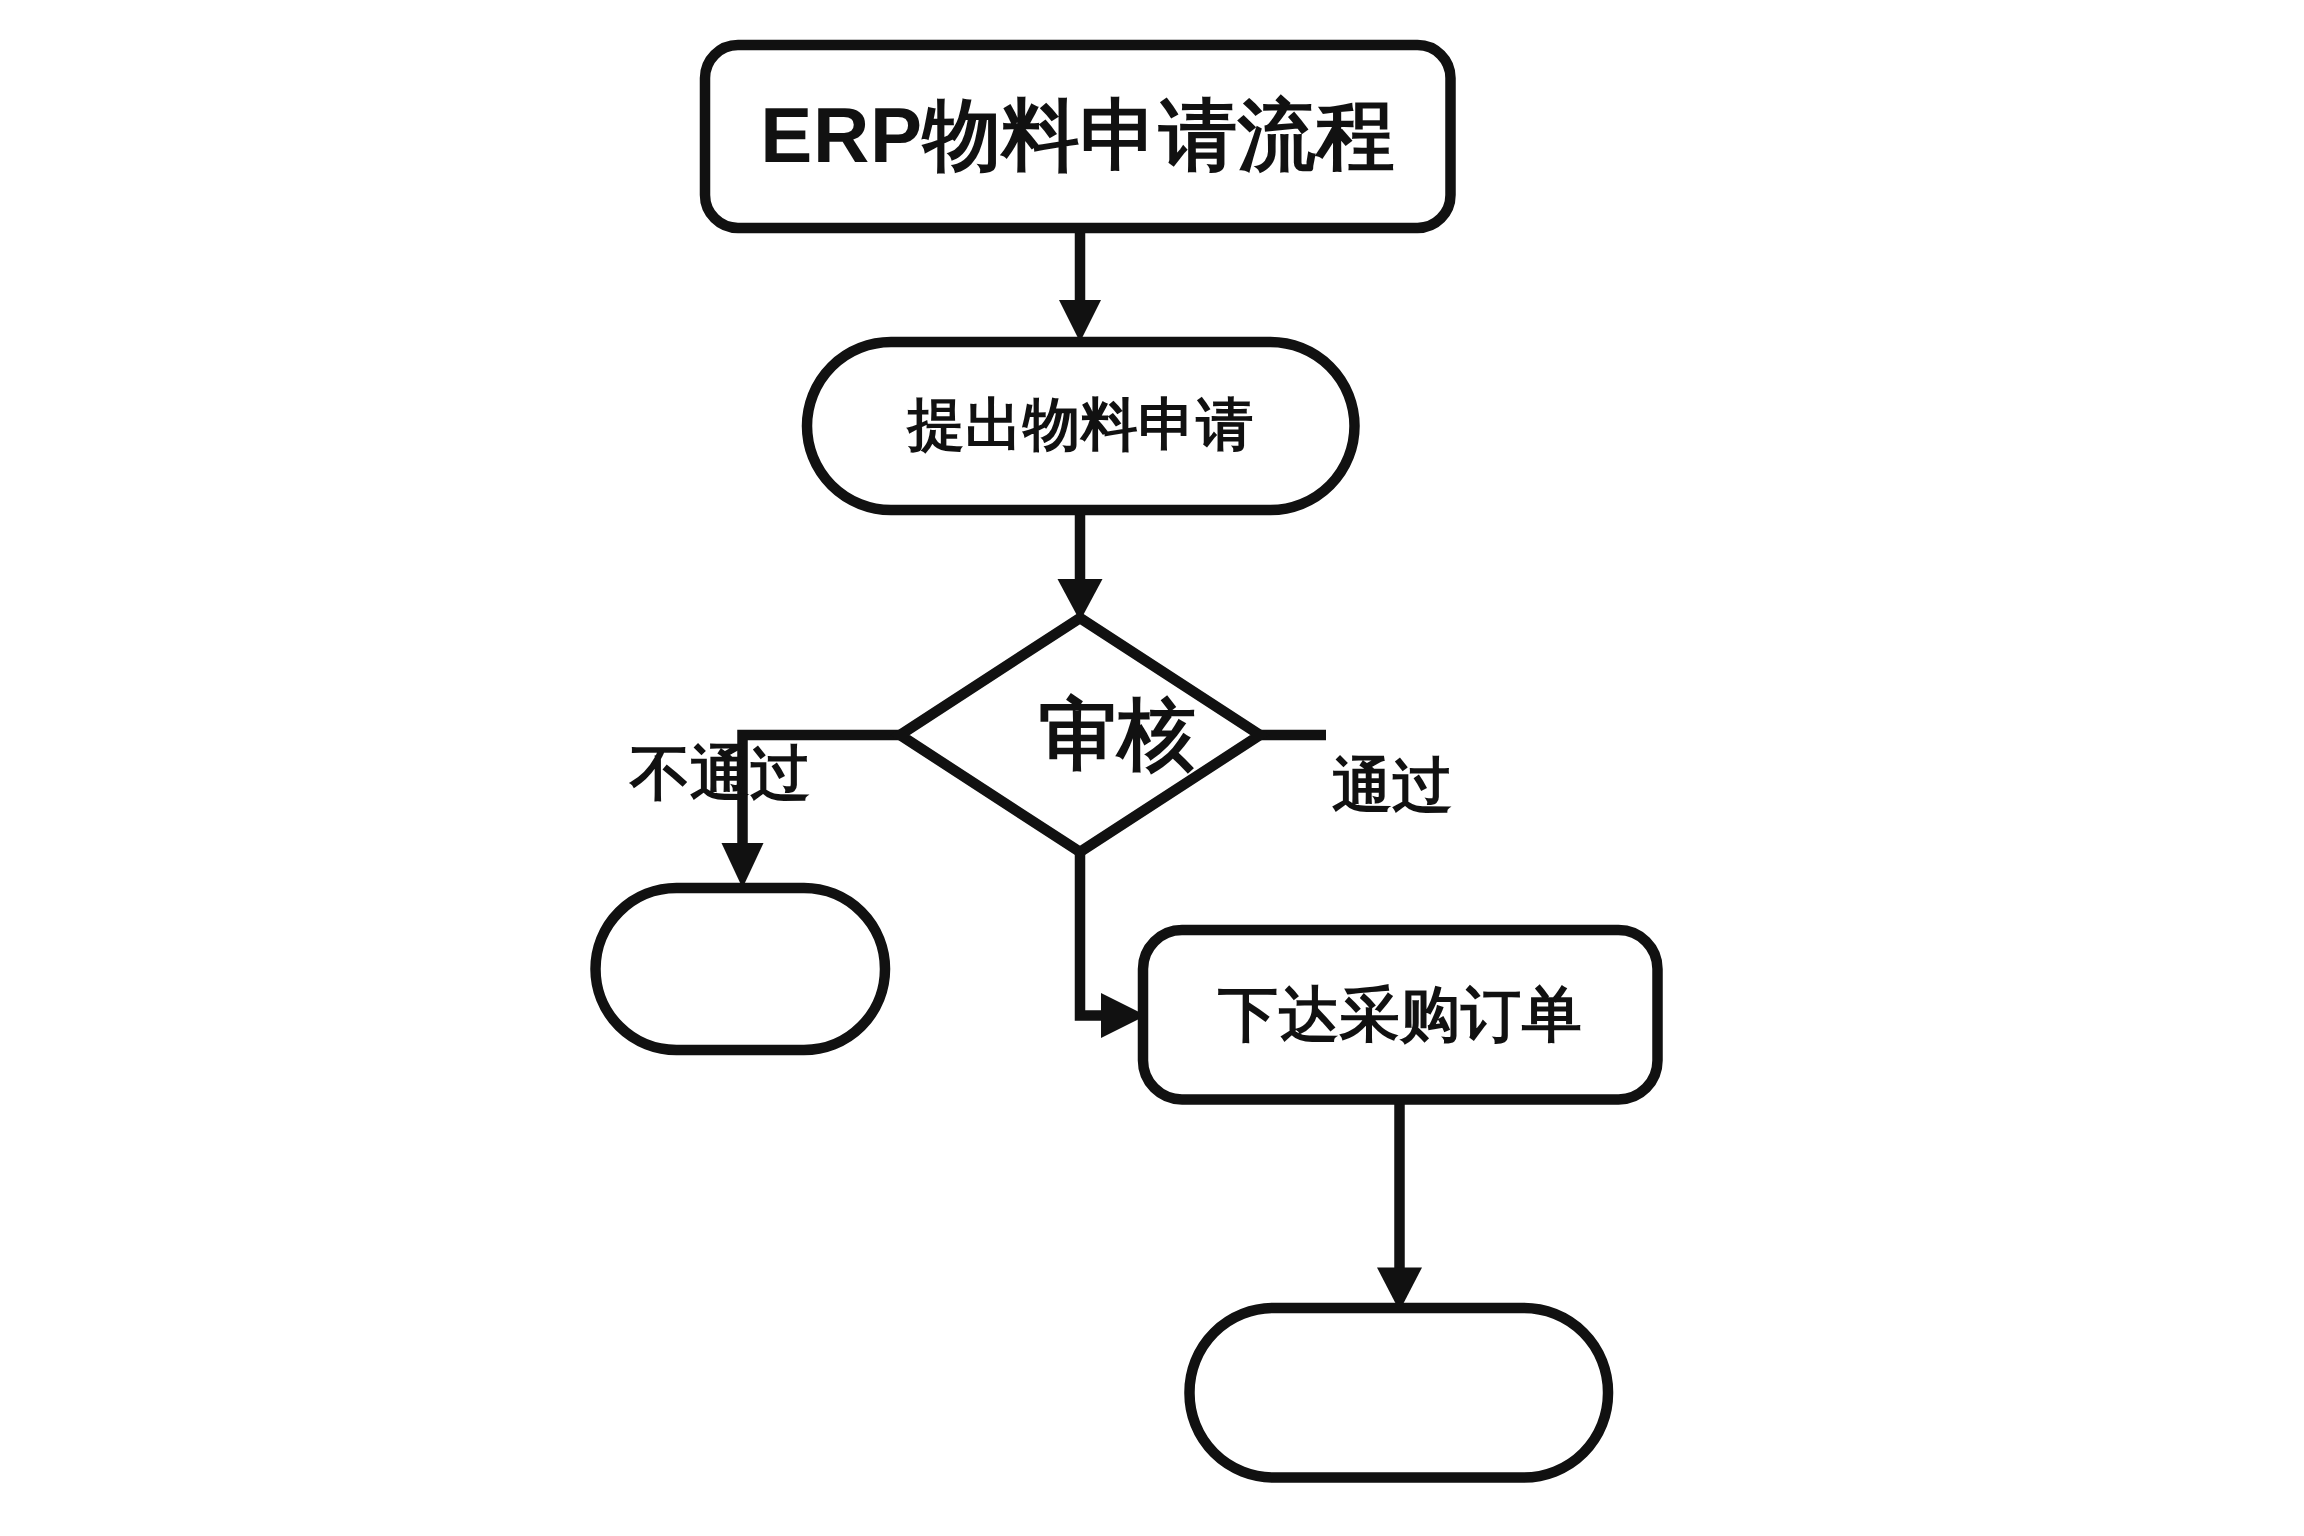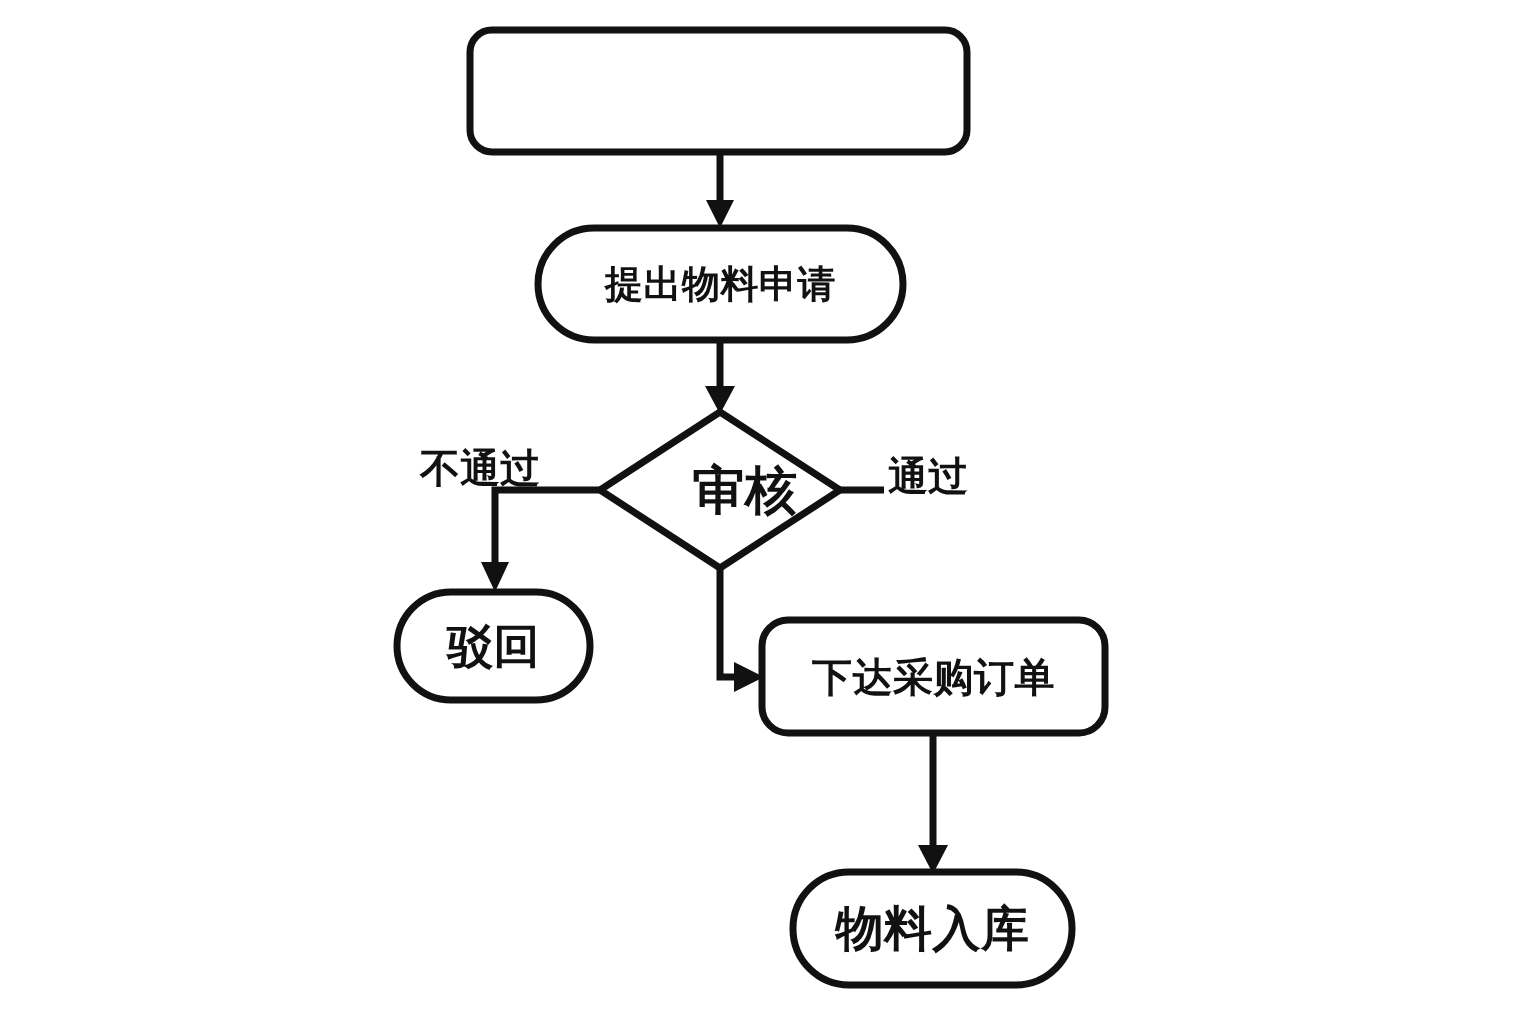--- a/index.html
+++ b/index.html
@@ -58,20 +58,21 @@
   }
   .edge-label {
     position: absolute;
     color: #111111;
     font-family: "Liberation Sans", "DejaVu Sans", sans-serif;
     font-weight: 700;
     font-size: 40px;
     line-height: 1;
     white-space: nowrap;
     user-select: none;
+    margin-top: 48px;
   }
   .lbl-title   { left: 470px; top: 30px;  width: 497px; height: 122px; font-size: 52px; }
   .lbl-submit  { left: 538px; top: 228px; width: 365px; height: 112px; font-size: 38px; }
   .lbl-review  { left: 665px; top: 455px; width: 160px; height: 70px;  font-size: 52px; }
   .lbl-reject  { left: 397px; top: 592px; width: 193px; height: 108px; font-size: 46px; }
   .lbl-po      { left: 762px; top: 620px; width: 343px; height: 113px; font-size: 40px; }
   .lbl-stock   { left: 793px; top: 872px; width: 279px; height: 113px; font-size: 48px; }
   .lbl-fail    { left: 420px; top: 448px; }
   .lbl-pass    { left: 888px; top: 456px; }
 </style>
@@ -118,28 +119,27 @@
     <polygon class="node-shape" points="720,412 840,490 720,568 600,490"></polygon>
 
     <rect class="node-shape" x="397" y="592" width="193" height="108" rx="54" ry="54"></rect>
 
     <rect class="node-shape" x="762" y="620" width="343" height="113" rx="26" ry="26"></rect>
 
     <rect class="node-shape" x="793" y="872" width="279" height="113" rx="56" ry="56"></rect>
 
   </svg>
 
+  <div class="node-label lbl-title">ERP物料申请流程</div>
 
   <div class="node-label lbl-submit">提出物料申请</div>
 
   <div class="node-label lbl-review">审核</div>
 
-  <div class="node-label lbl-reject">驳回</div>
 
   <div class="node-label lbl-po">下达采购订单</div>
 
-  <div class="node-label lbl-stock">物料入库</div>
 
   <div class="edge-label lbl-fail">不通过</div>
 
   <div class="edge-label lbl-pass">通过</div>
 
 </div>
 
 </body></html>

